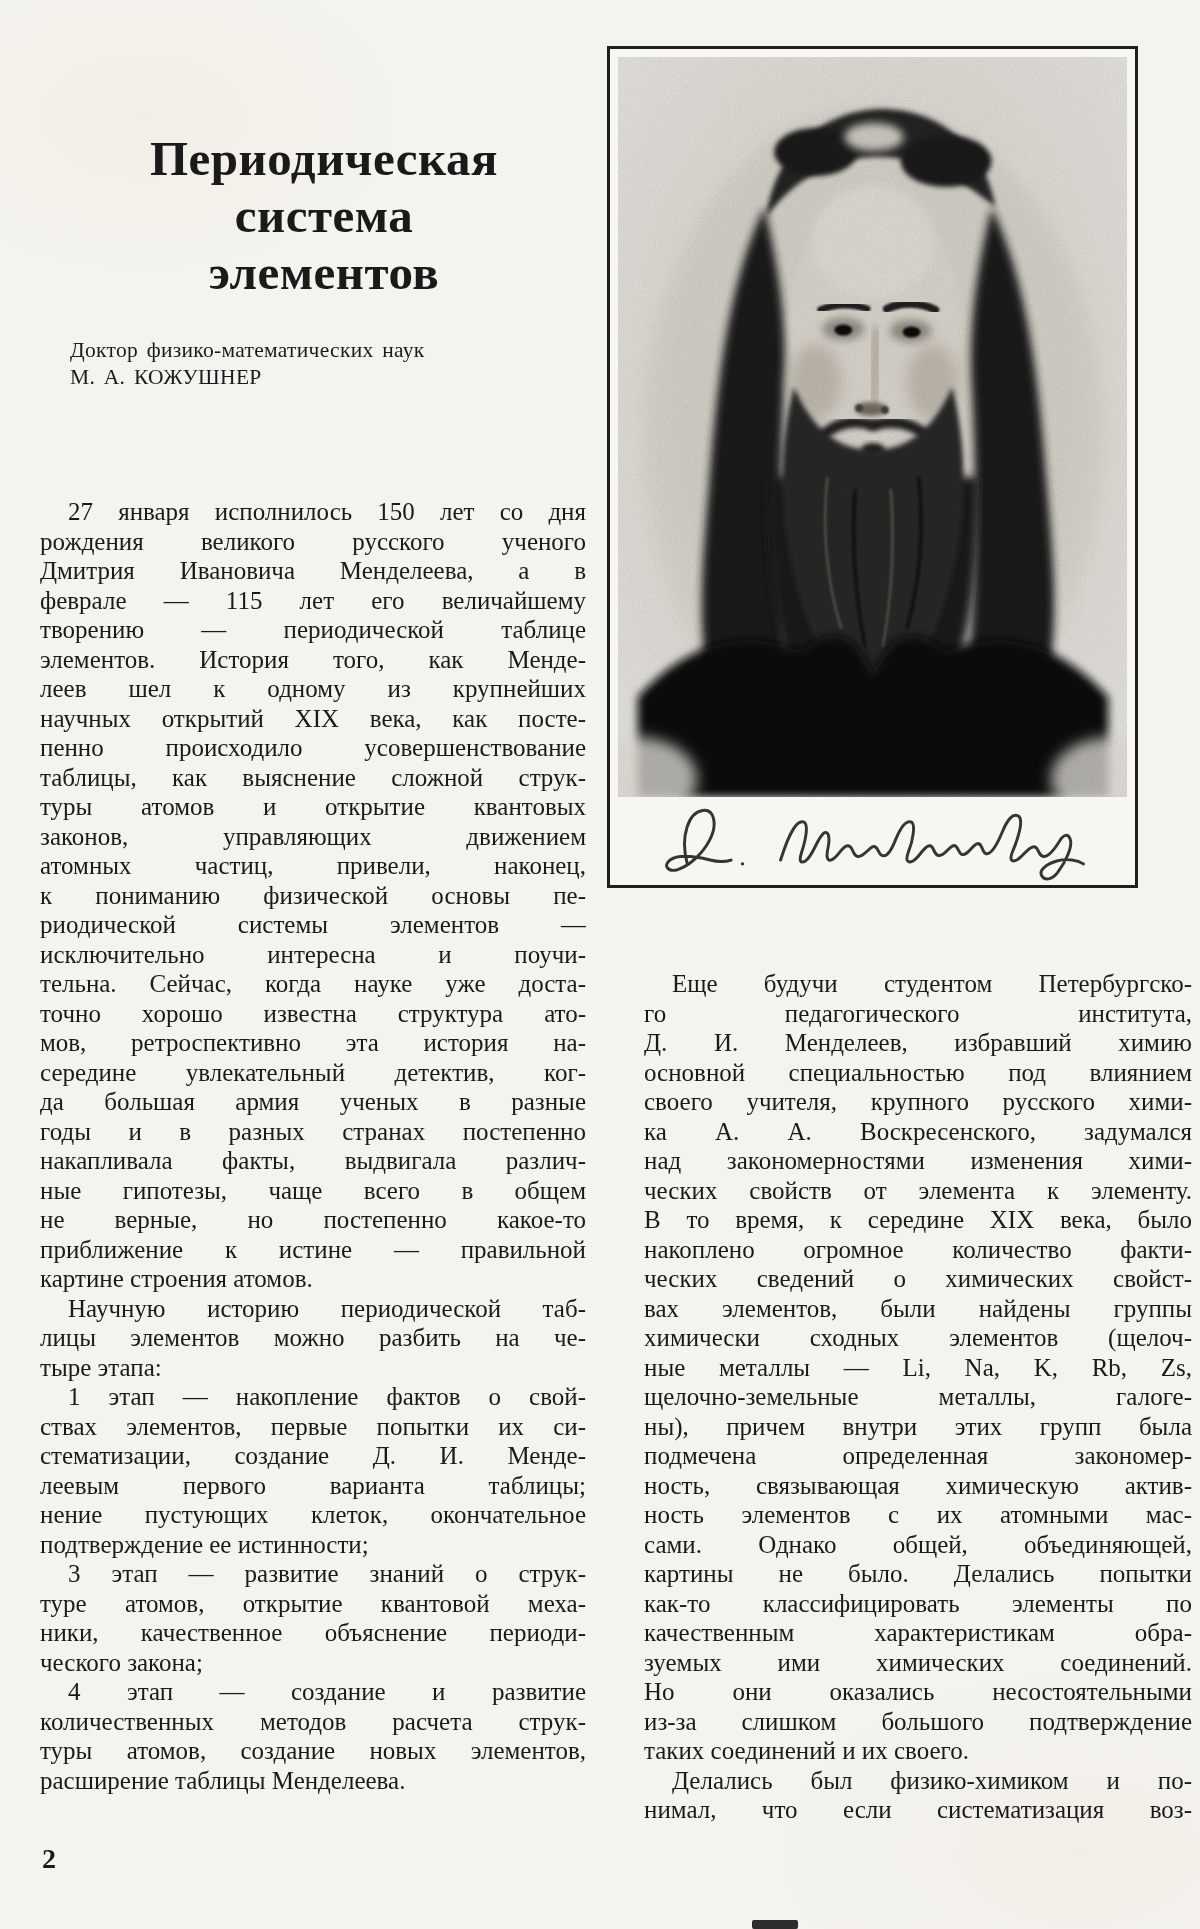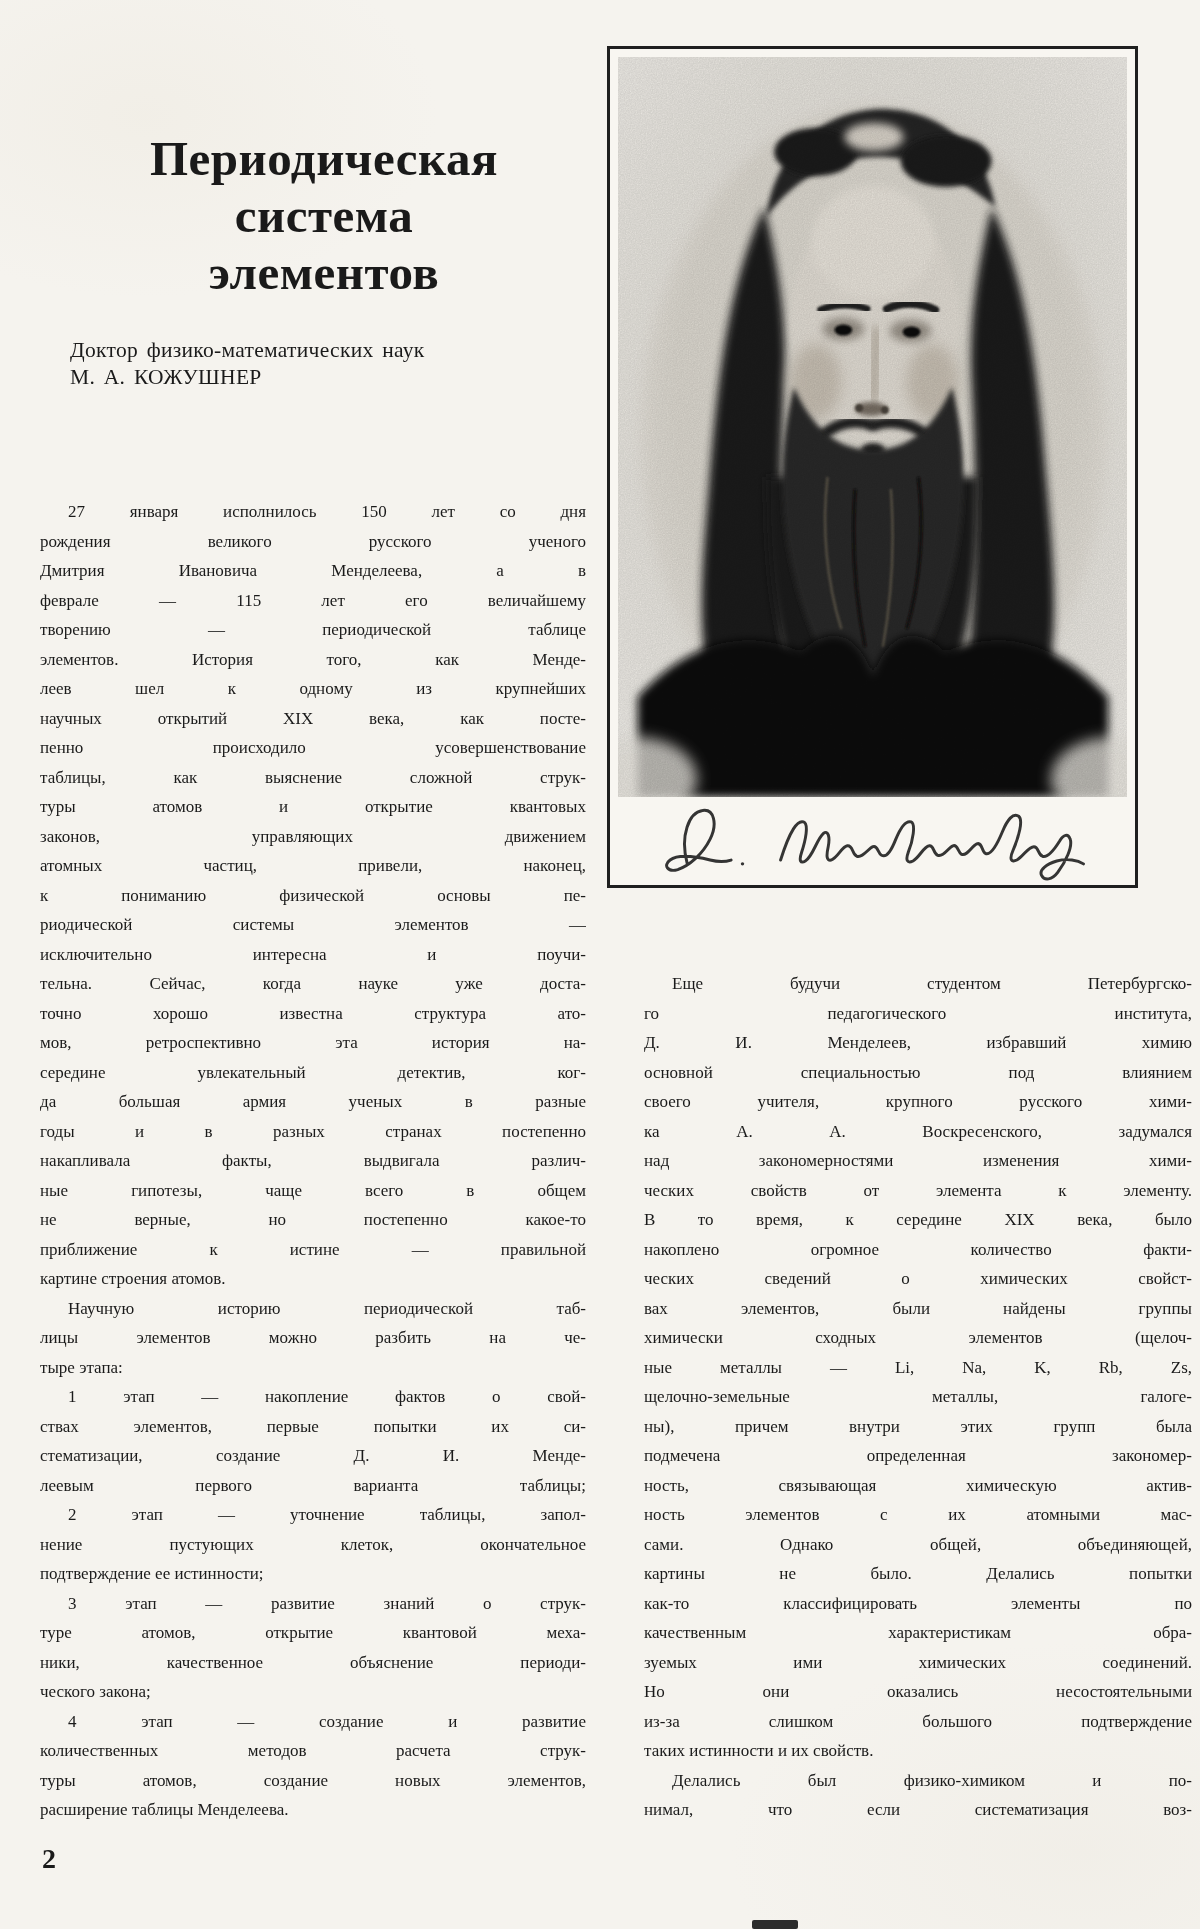--- a/index.html
+++ b/index.html
@@ -21,21 +21,21 @@
   }
   .title{
     position:absolute;left:64px;top:130px;width:520px;
     font-size:49px;font-weight:700;line-height:57px;letter-spacing:.5px;text-align:center;
   }
   .author{
     position:absolute;left:70px;top:337px;width:480px;
     font-size:21.5px;line-height:27px;letter-spacing:.3px;
   }
   .author .line{word-spacing:3px;}
-  .col{position:absolute;font-size:17px;}
+  .col{position:absolute;font-size:25px;}
   .col-left{left:40px;top:497px;width:546px;}
   .col-right{left:644px;top:969px;width:548px;}
   .col .line{
     height:29.5px;line-height:29.5px;overflow:hidden;
     text-align:left;
   }
   .col .line.jst{text-align:justify;text-align-last:justify;}
   .col .line.ind{text-indent:28px;}
   .page-number{
     position:absolute;left:42px;top:1843px;
@@ -103,21 +103,20 @@
       <div class="line jst">не верные, но постепенно какое-то</div>
       <div class="line jst">приближение к истине — правильной</div>
       <div class="line">картине строения атомов.</div>
       <div class="line jst ind">Научную историю периодической таб-</div>
       <div class="line jst">лицы элементов можно разбить на че-</div>
       <div class="line">тыре этапа:</div>
       <div class="line jst ind">1 этап — накопление фактов о свой-</div>
       <div class="line jst">ствах элементов, первые попытки их си-</div>
       <div class="line jst">стематизации, создание Д. И. Менде-</div>
       <div class="line jst">леевым первого варианта таблицы;</div>
-      <div class="line jst ind">2 этап — уточнение таблицы, запол-</div>
       <div class="line jst">нение пустующих клеток, окончательное</div>
       <div class="line">подтверждение ее истинности;</div>
       <div class="line jst ind">3 этап — развитие знаний о струк-</div>
       <div class="line jst">туре атомов, открытие квантовой меха-</div>
       <div class="line jst">ники, качественное объяснение периоди-</div>
       <div class="line">ческого закона;</div>
       <div class="line jst ind">4 этап — создание и развитие</div>
       <div class="line jst">количественных методов расчета струк-</div>
       <div class="line jst">туры атомов, создание новых элементов,</div>
       <div class="line">расширение таблицы Менделеева.</div>
@@ -143,21 +142,21 @@
       <div class="line jst">подмечена определенная закономер-</div>
       <div class="line jst">ность, связывающая химическую актив-</div>
       <div class="line jst">ность элементов с их атомными мас-</div>
       <div class="line jst">сами. Однако общей, объединяющей,</div>
       <div class="line jst">картины не было. Делались попытки</div>
       <div class="line jst">как-то классифицировать элементы по</div>
       <div class="line jst">качественным характеристикам обра-</div>
       <div class="line jst">зуемых ими химических соединений.</div>
       <div class="line jst">Но они оказались несостоятельными</div>
       <div class="line jst">из-за слишком большого подтверждение</div>
-      <div class="line">таких истинности и их свойств.</div>
+      <div class="line">таких соединений и их своего.</div>
       <div class="line jst ind">Делались был физико-химиком и по-</div>
       <div class="line jst">нимал, что если систематизация воз-</div>
     </div>
 
   <div class="portrait-frame">
     <div class="photo">
       <svg viewBox="0 0 515 740" preserveAspectRatio="none" aria-hidden="true">
         <defs>
           <filter id="b1" x="-20%" y="-20%" width="140%" height="140%">
               <feGaussianBlur stdDeviation="1.2"></feGaussianBlur>

